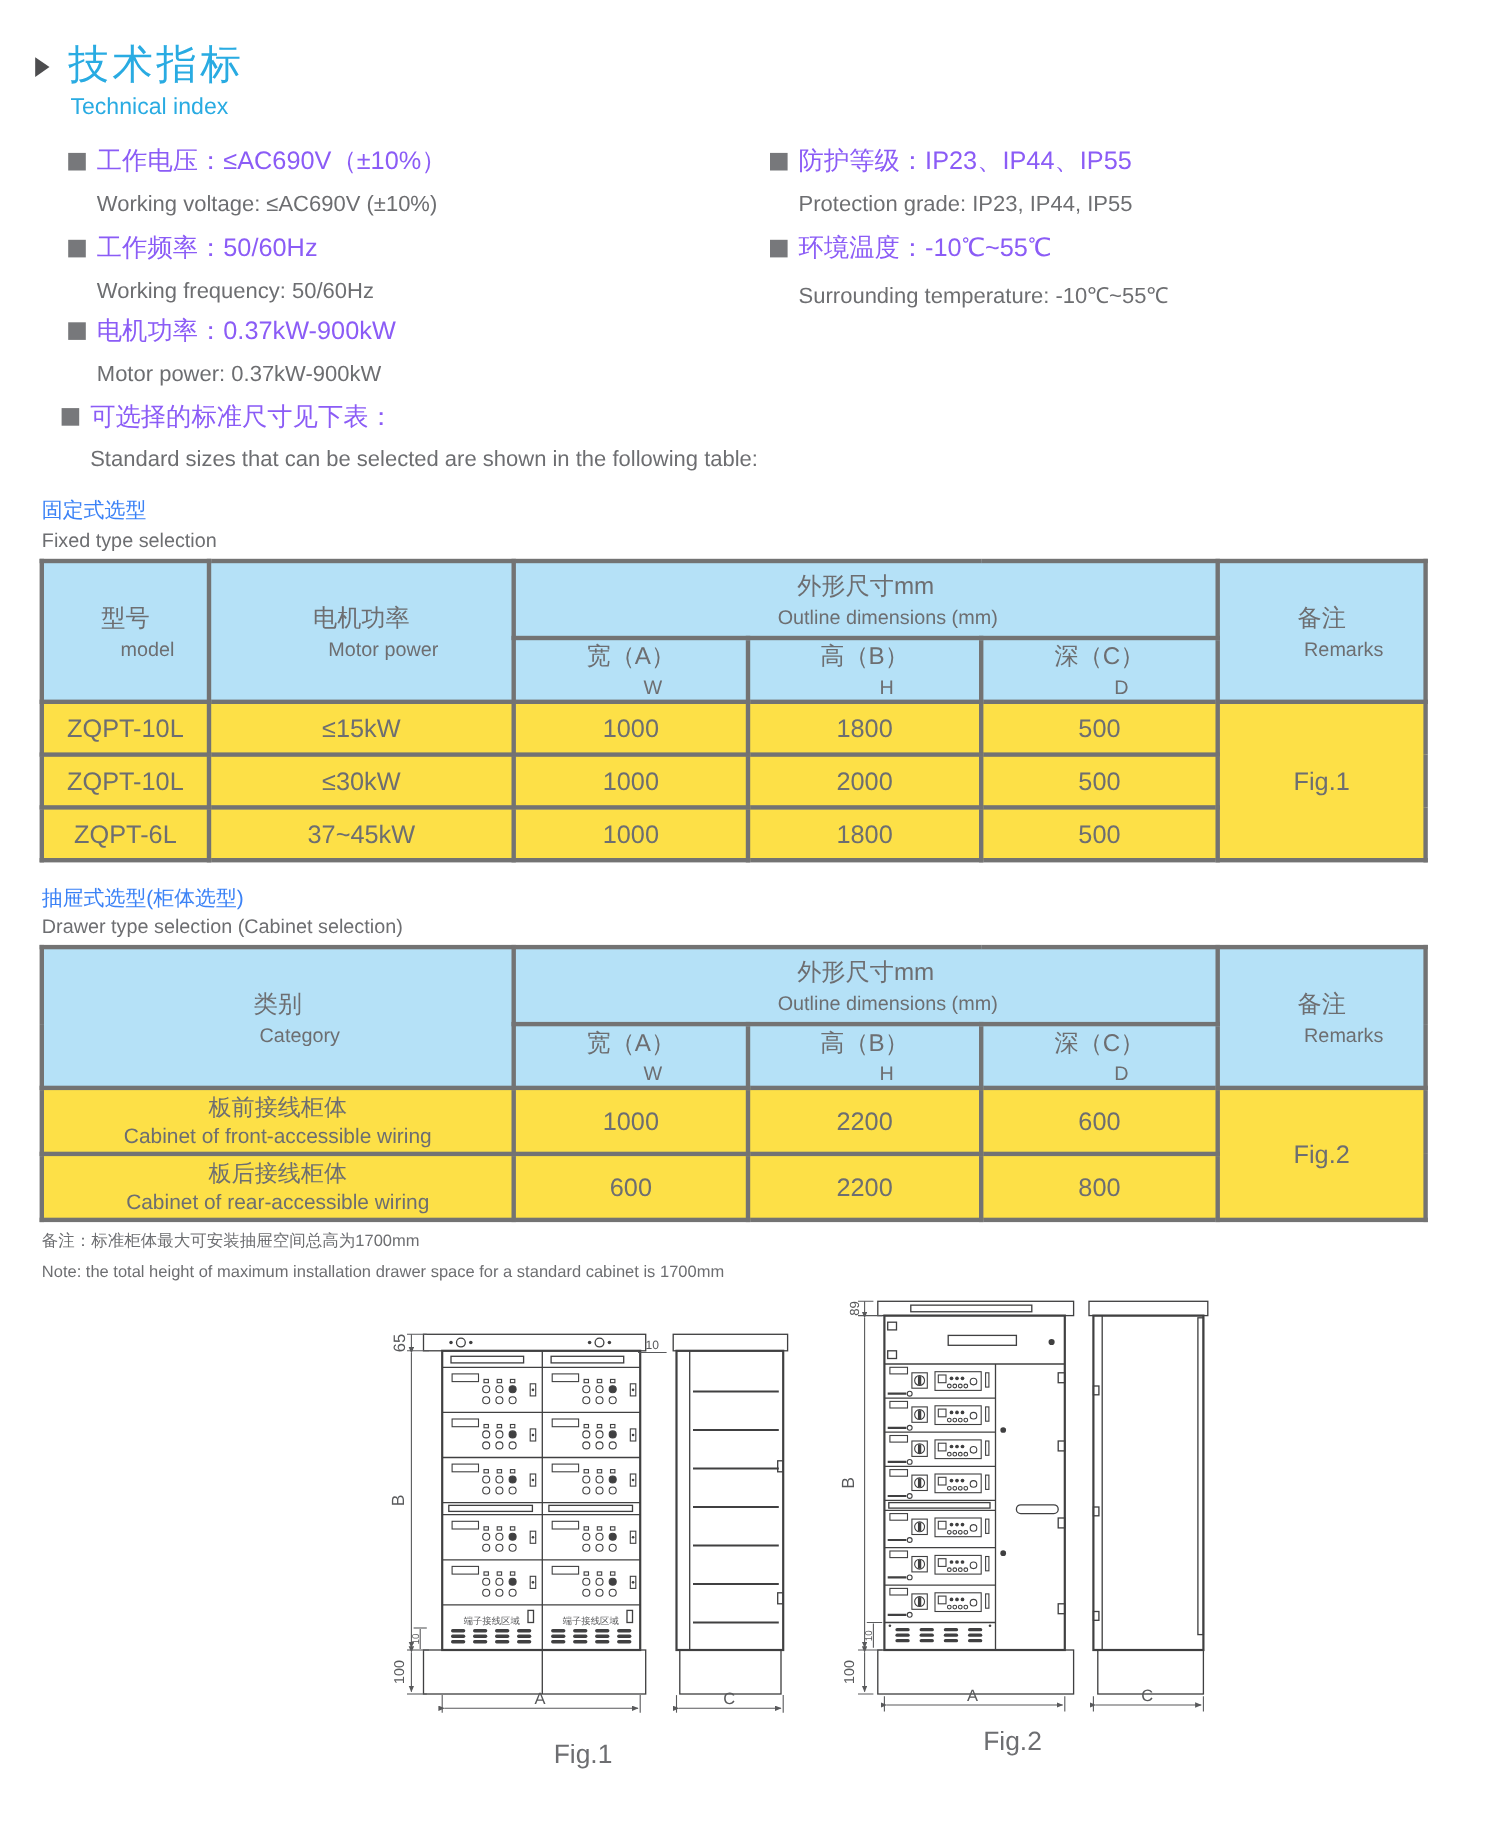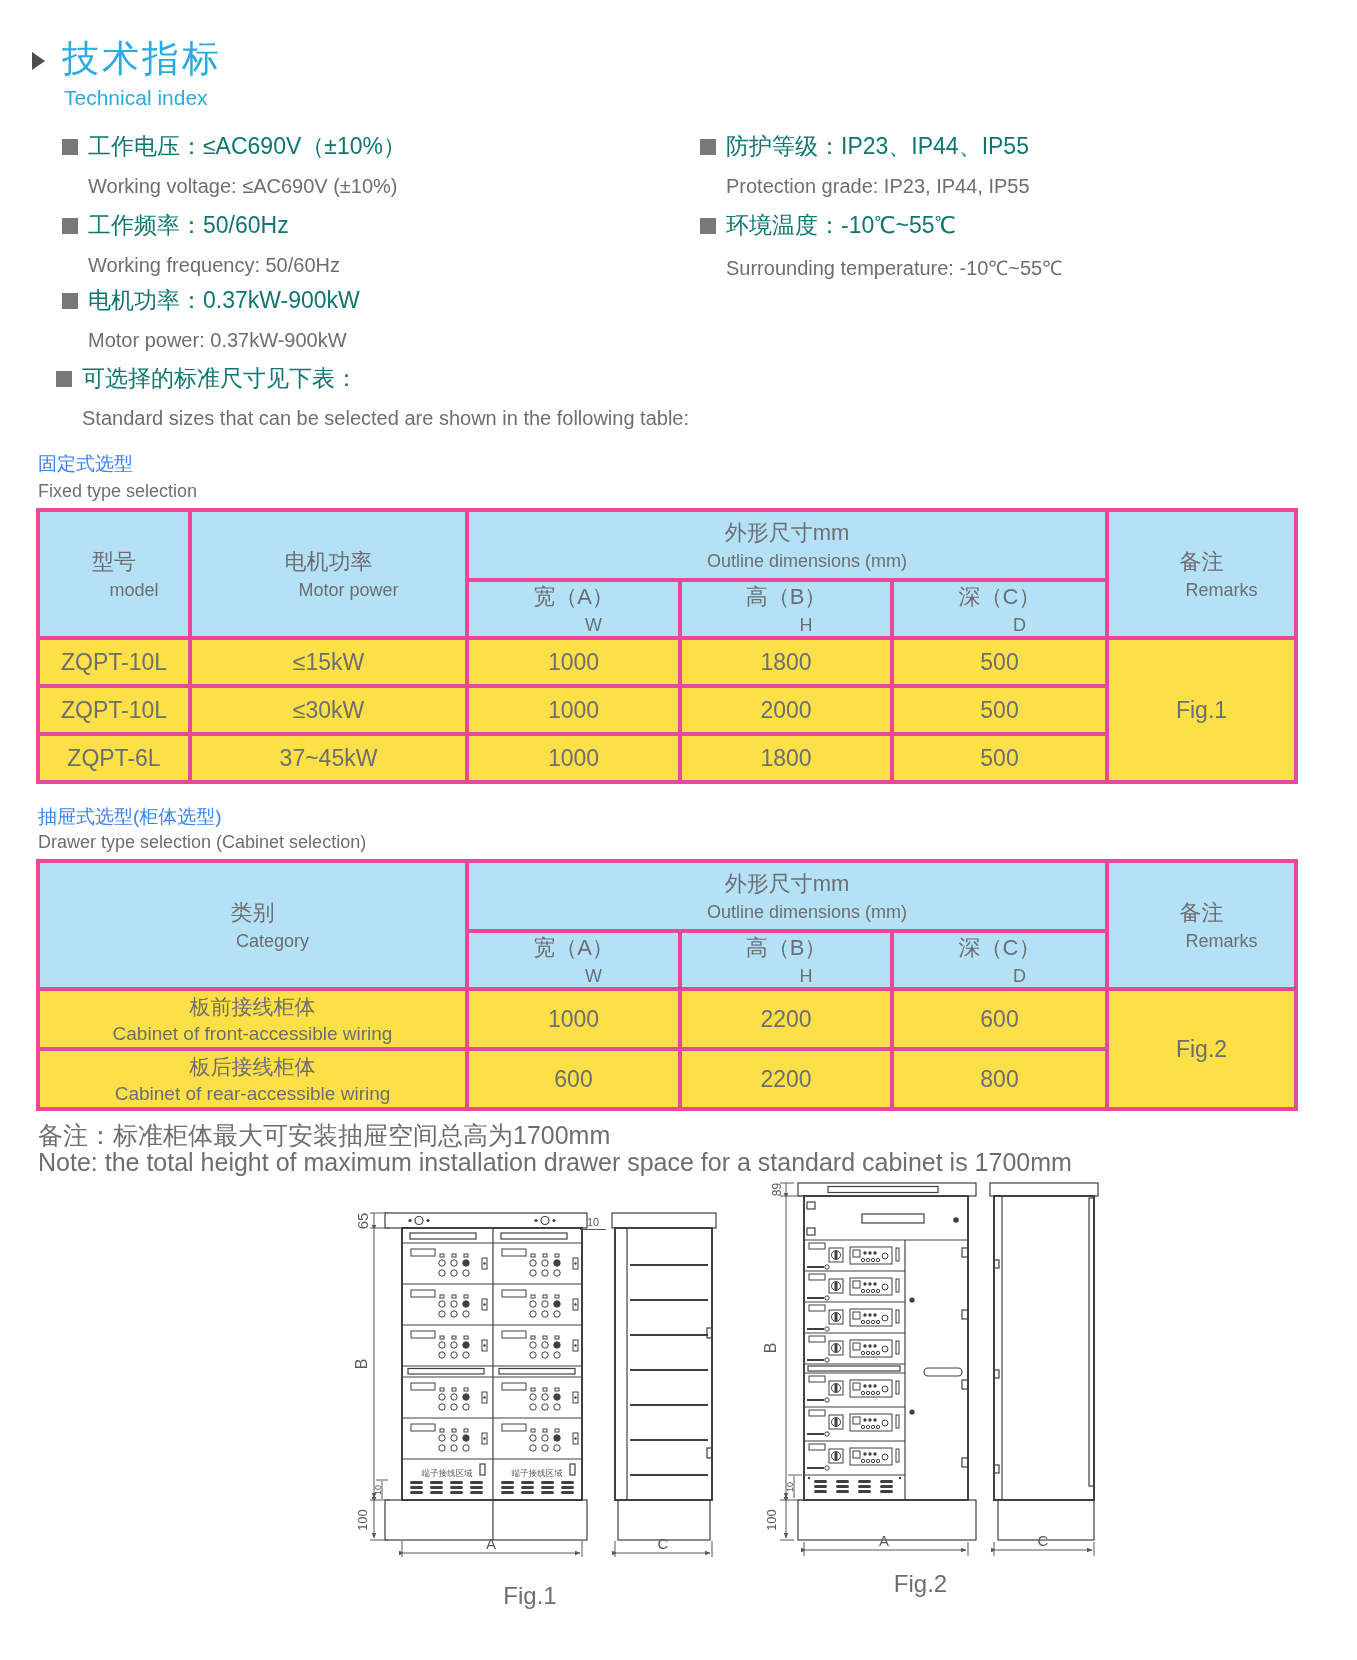--- a/index.html
+++ b/index.html
@@ -7,42 +7,42 @@
   .page { position:relative; width:1357px; height:1660px; background:#fff; overflow:hidden; }
 
   
   .tri { position:absolute; left:32px; top:52px; width:0; height:0;
          border-left:13px solid #4d4d4f; border-top:9px solid transparent; border-bottom:9px solid transparent; }
   .title-zh { position:absolute; left:62px; top:34px; font-size:37px; letter-spacing:3px; color:#29abe2; font-weight:400; }
   .title-en { position:absolute; left:64px; top:86px; font-size:21px; color:#29abe2; }
 
   
   .spec-item { position:absolute; white-space:nowrap; }
-  .spec-zh { font-size:23px; color:#0f766e; display:flex; align-items:center; }
+  .spec-zh { font-size:23px; color:#8b5cf6; display:flex; align-items:center; }
   .bullet { display:inline-block; width:16px; height:16px; background:#77787b; margin-right:10px; flex:0 0 auto; }
   .spec-en { font-size:20px; color:#6d6e71; padding-left:26px; margin-top:13px; }
 
   
   .sec { position:absolute; font-size:19px; color:#3b82f6; }
   .sec-en { position:absolute; font-size:18px; color:#6d6e71; }
 
   
   table { position:absolute; border-collapse:collapse; table-layout:fixed; }
-  td { border:4px solid #ec4899; text-align:center; vertical-align:middle; color:#6d6e71; padding:0; }
+  td { border:4px solid #737373; text-align:center; vertical-align:middle; color:#6d6e71; padding:0; }
   .th { background:#b5e1f7; }
   .bd { background:#fde047; font-size:23px; }
   .hz { display:block; font-size:22px; }
   .he { display:block; font-size:18px; margin-top:3px;padding-left:40px; }
   .cz { display:block; font-size:21px; }
   .ce { display:block; font-size:19px; margin-top:2px; }
   .hr1 { height:70px; } .hr2 { height:58px; }
   .br  { height:48px; } .br2 { height:60px; }
 
   
-  .note { position:absolute; font-size:25px; color:#6d6e71; }
+  .note { position:absolute; font-size:15px; color:#6d6e71; }
 
   
   .figsvg { position:absolute; }
   .fig-caption { position:absolute; text-align:center; font-size:24px; color:#6d6e71; }
   svg text { font-family:"Liberation Sans", sans-serif; fill:#58595b; }
 </style>
 </head>
 <body>
 
 <div class="page">

